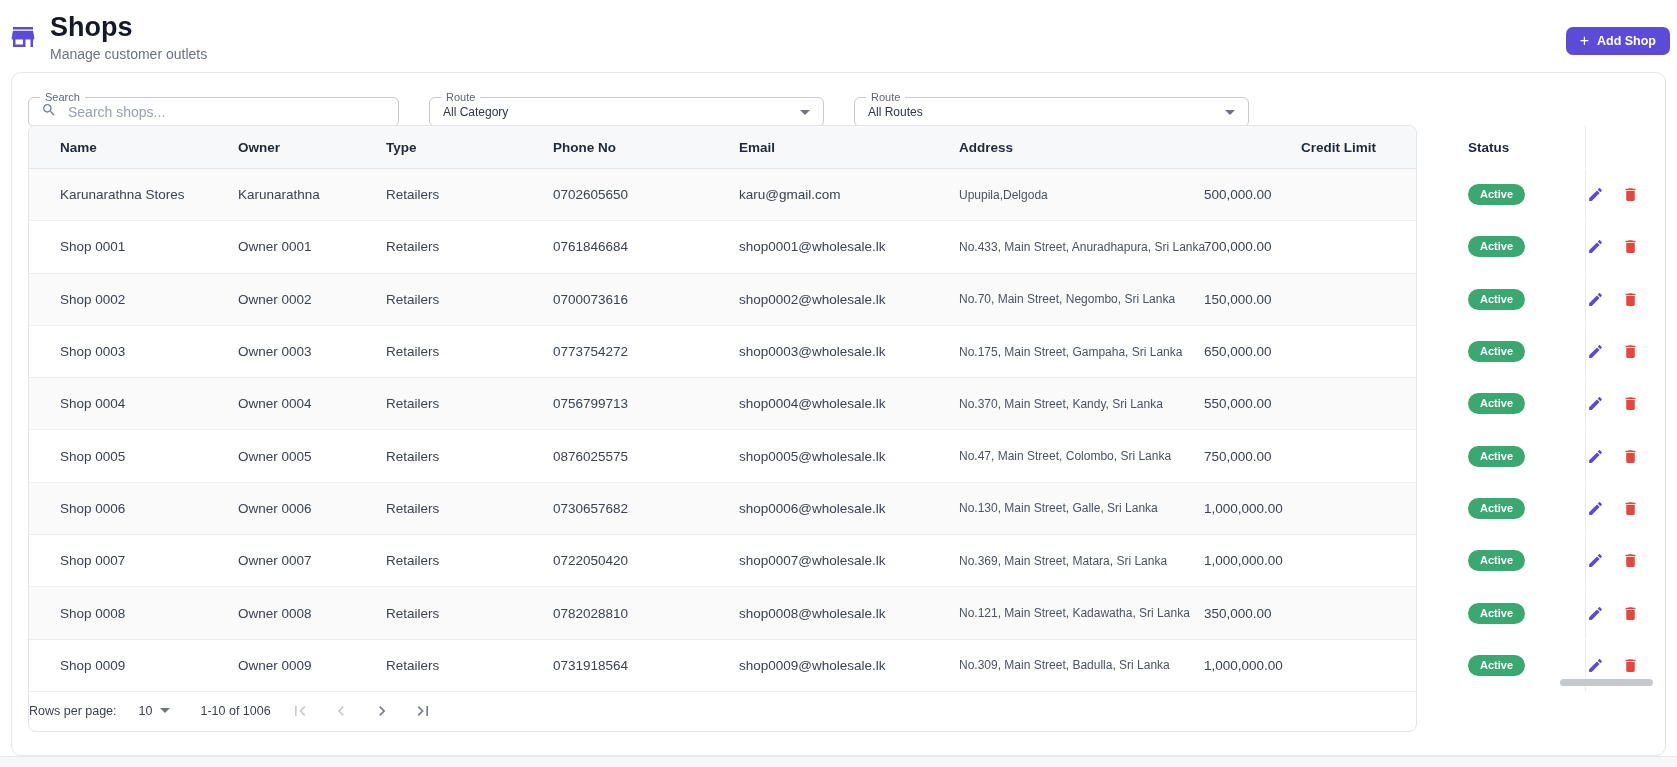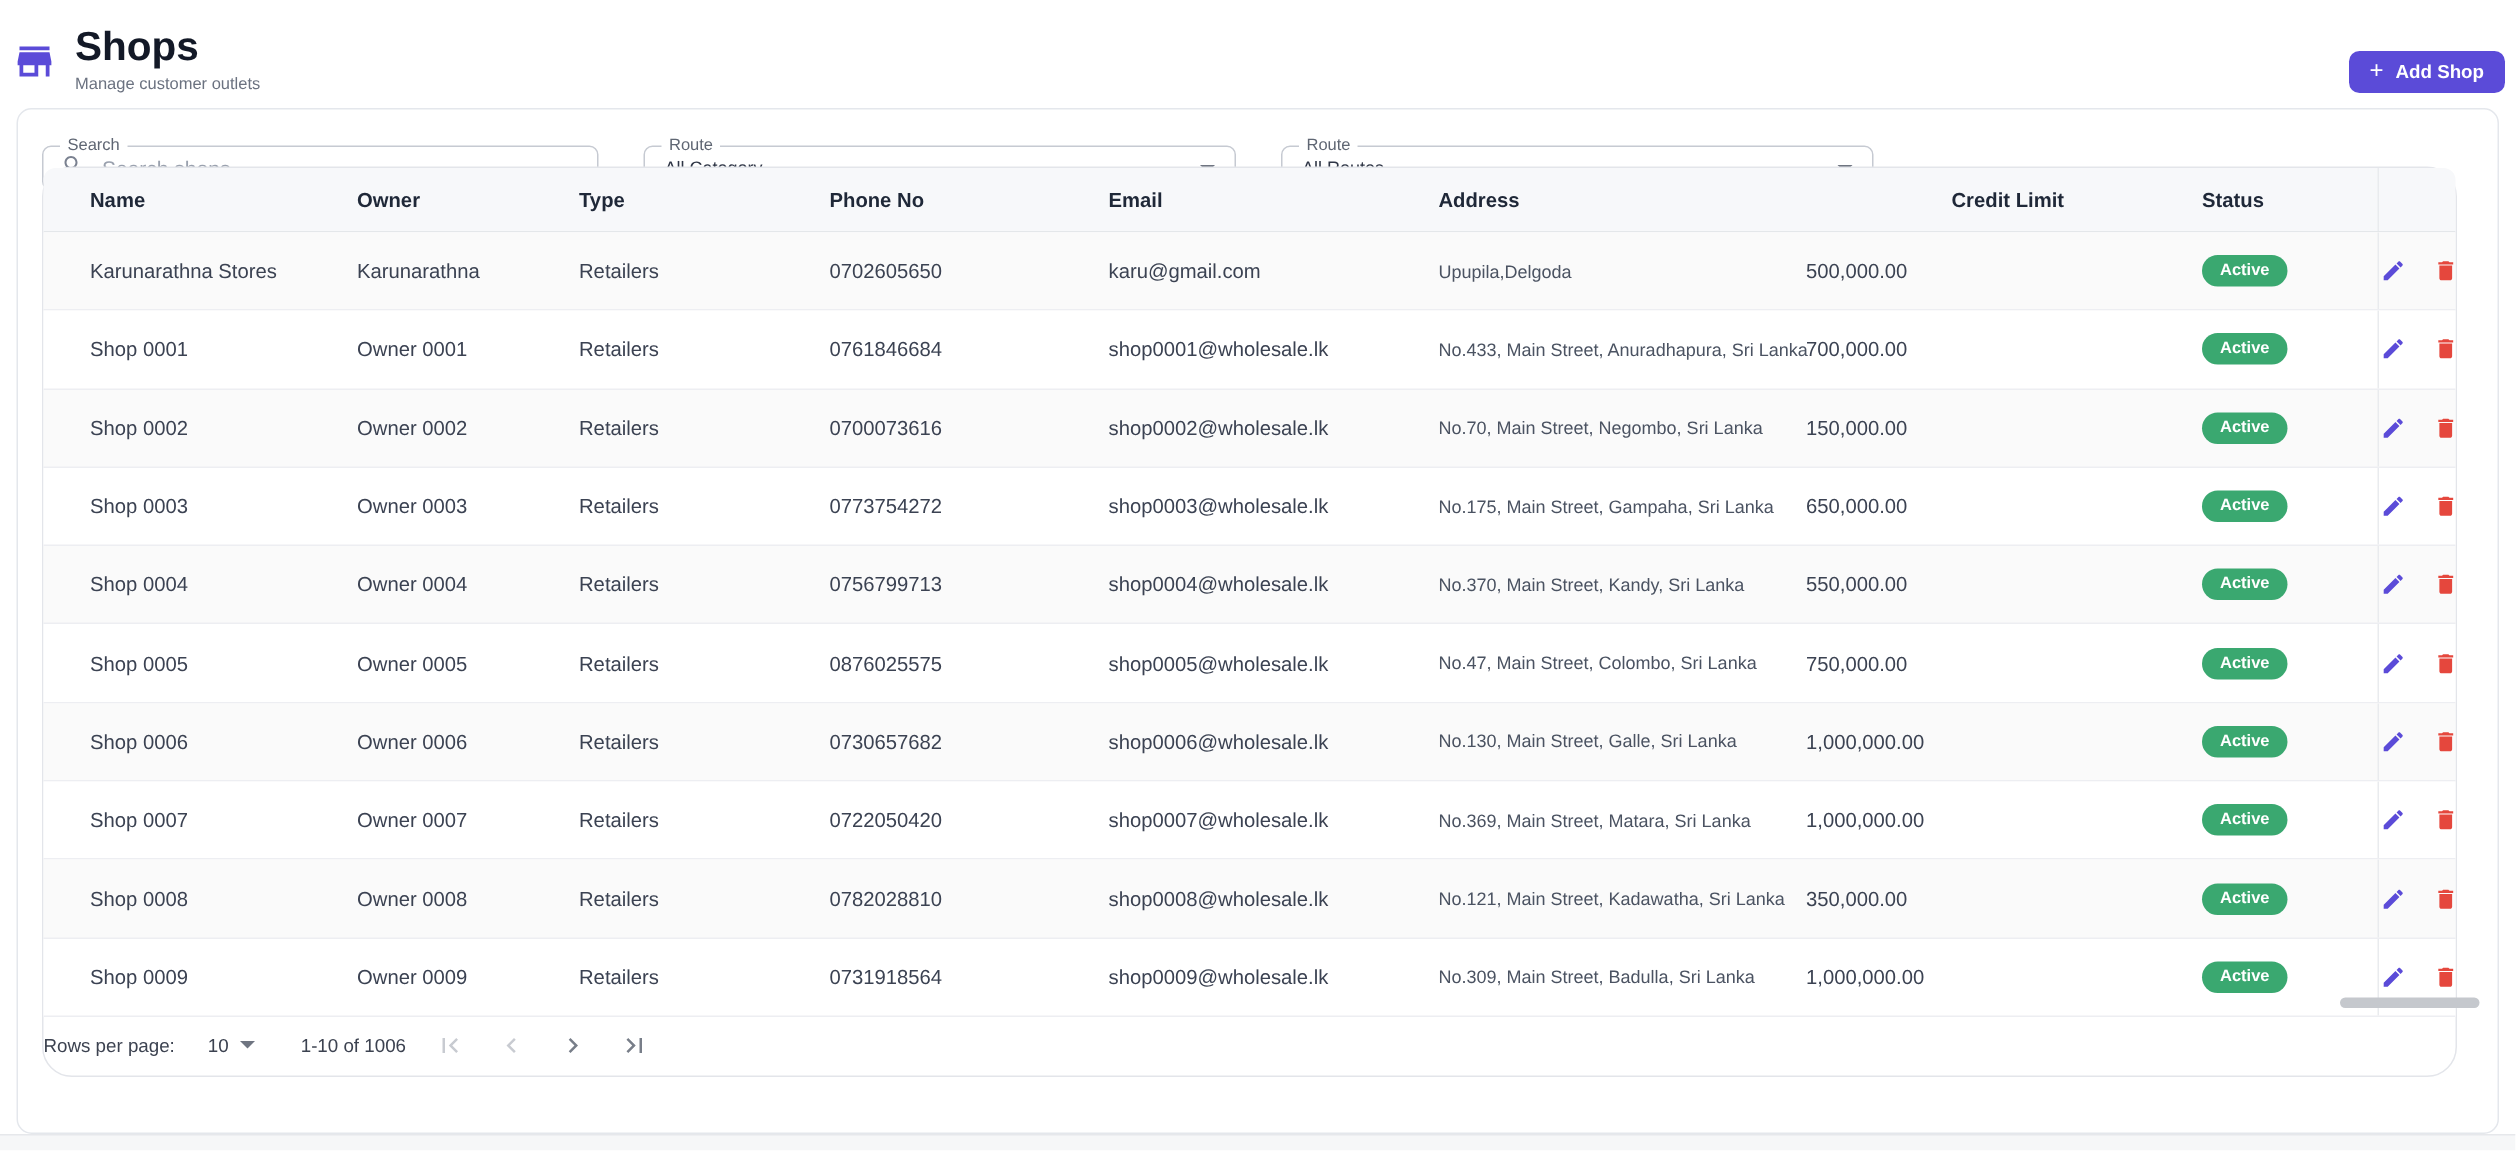--- a/index.html
+++ b/index.html
@@ -7,44 +7,44 @@
     --success:#3aa870;
     --danger:#e5473d;
   }
   *{box-sizing:border-box}
   html,body{margin:0;padding:0}
   body{
     width:1677px;height:767px;overflow:hidden;position:relative;
     background:#ffffff;font-family:"Liberation Sans",sans-serif;
   }
   
-  .topbar{display:flex;justify-content:space-between;align-items:flex-end;padding:10px 7px 0 8px;height:62px}
+  .topbar{display:flex;justify-content:space-between;align-items:center;padding:10px 7px 0 8px;height:62px}
   .brand{display:flex;gap:12px}
   .store-ic{margin-top:11px;flex:none}
   h1{margin:0;font-size:27px;font-weight:700;color:#131927;line-height:32px}
-  .subtitle{font-size:11px;color:#6b7280;margin-top:3px}
+  .subtitle{font-size:14px;color:#6b7280;margin-top:3px}
   .add-btn{margin-top:9px;height:28px;padding:0 14px;background:var(--primary);color:#fff;border:none;border-radius:7px;
     font-size:12.5px;font-weight:700;display:flex;align-items:center;gap:8px;font-family:inherit;cursor:pointer}
   .add-btn .plus{font-size:16px;font-weight:400;line-height:1}
   
   .card{position:absolute;left:11px;top:72px;width:1655px;height:684px;background:#fff;
     border:1px solid #e4e7ec;border-radius:10px;padding:24px 16px 0}
   
   .filters{display:flex;gap:30px;height:14px}
   .field{position:relative;height:30px;border:1px solid #c6cad2;border-radius:6px;display:flex;align-items:center;background:#fff}
   .f-search{width:371px}
   .f-select{width:395px;cursor:pointer}
   .flabel{position:absolute;top:-7px;left:11px;background:#fff;padding:0 5px;font-size:11px;color:#5f6673;line-height:13px}
   .mag{margin-left:12px;flex:none}
   .field input{border:none;outline:none;flex:1;margin-left:9px;font-size:14px;color:#333a46;font-family:inherit;background:transparent}
   .field input::placeholder{color:#9aa1ae}
   .fvalue{font-size:12px;color:#2f3646;padding-left:13px}
   .caret{position:absolute;right:13px;width:0;height:0;border-left:5px solid transparent;border-right:5px solid transparent;border-top:5px solid #6f7581}
   
-  .grid{width:1610px;height:607px;border:1px solid #e3e5ea;border-radius:20px;position:relative;background:#fff}
+  .grid{margin-top:14px;width:1389px;height:607px;border:1px solid #e3e5ea;border-radius:8px;position:relative;background:#fff}
   .thead{display:flex;align-items:center;height:43px;background:#f7f8fa;border-bottom:1px solid #e4e7ea;
     padding-left:31px;border-radius:8px 8px 0 0}
   .th{font-size:13.5px;font-weight:600;color:#1f2838;white-space:nowrap}
   .tr{display:flex;align-items:center;height:52.3px;border-bottom:1px solid #edeef2;padding-left:31px;background:#fff}
   .tr.alt{background:#fafafa}
   .td{font-size:13.5px;color:#3b4252;white-space:nowrap}
   .c-name{width:178px;flex:none}
   .c-owner{width:148px;flex:none}
   .c-type{width:167px;flex:none}
   .c-phone{width:186px;flex:none}

